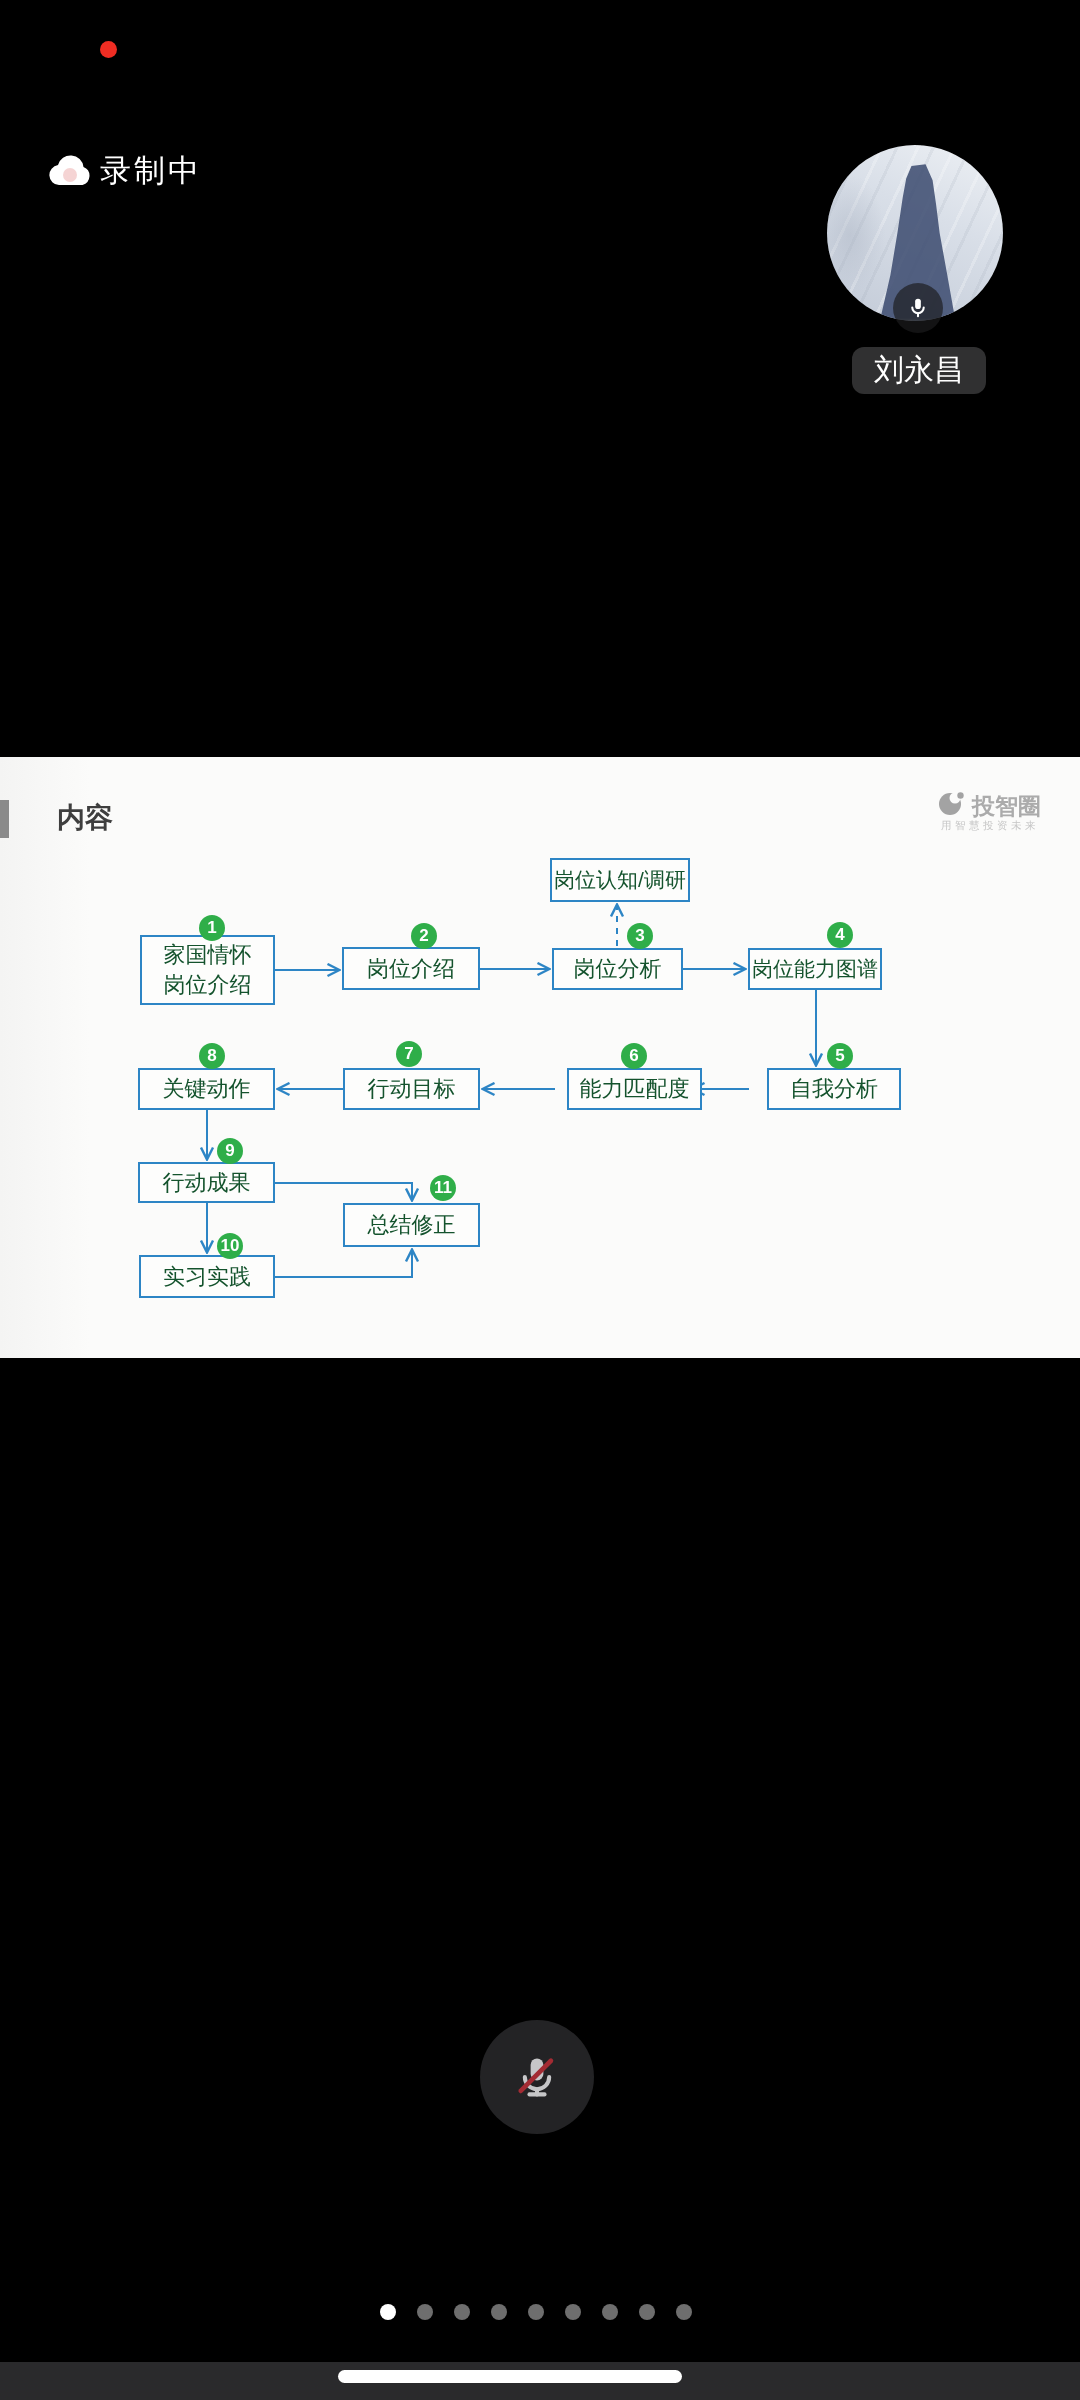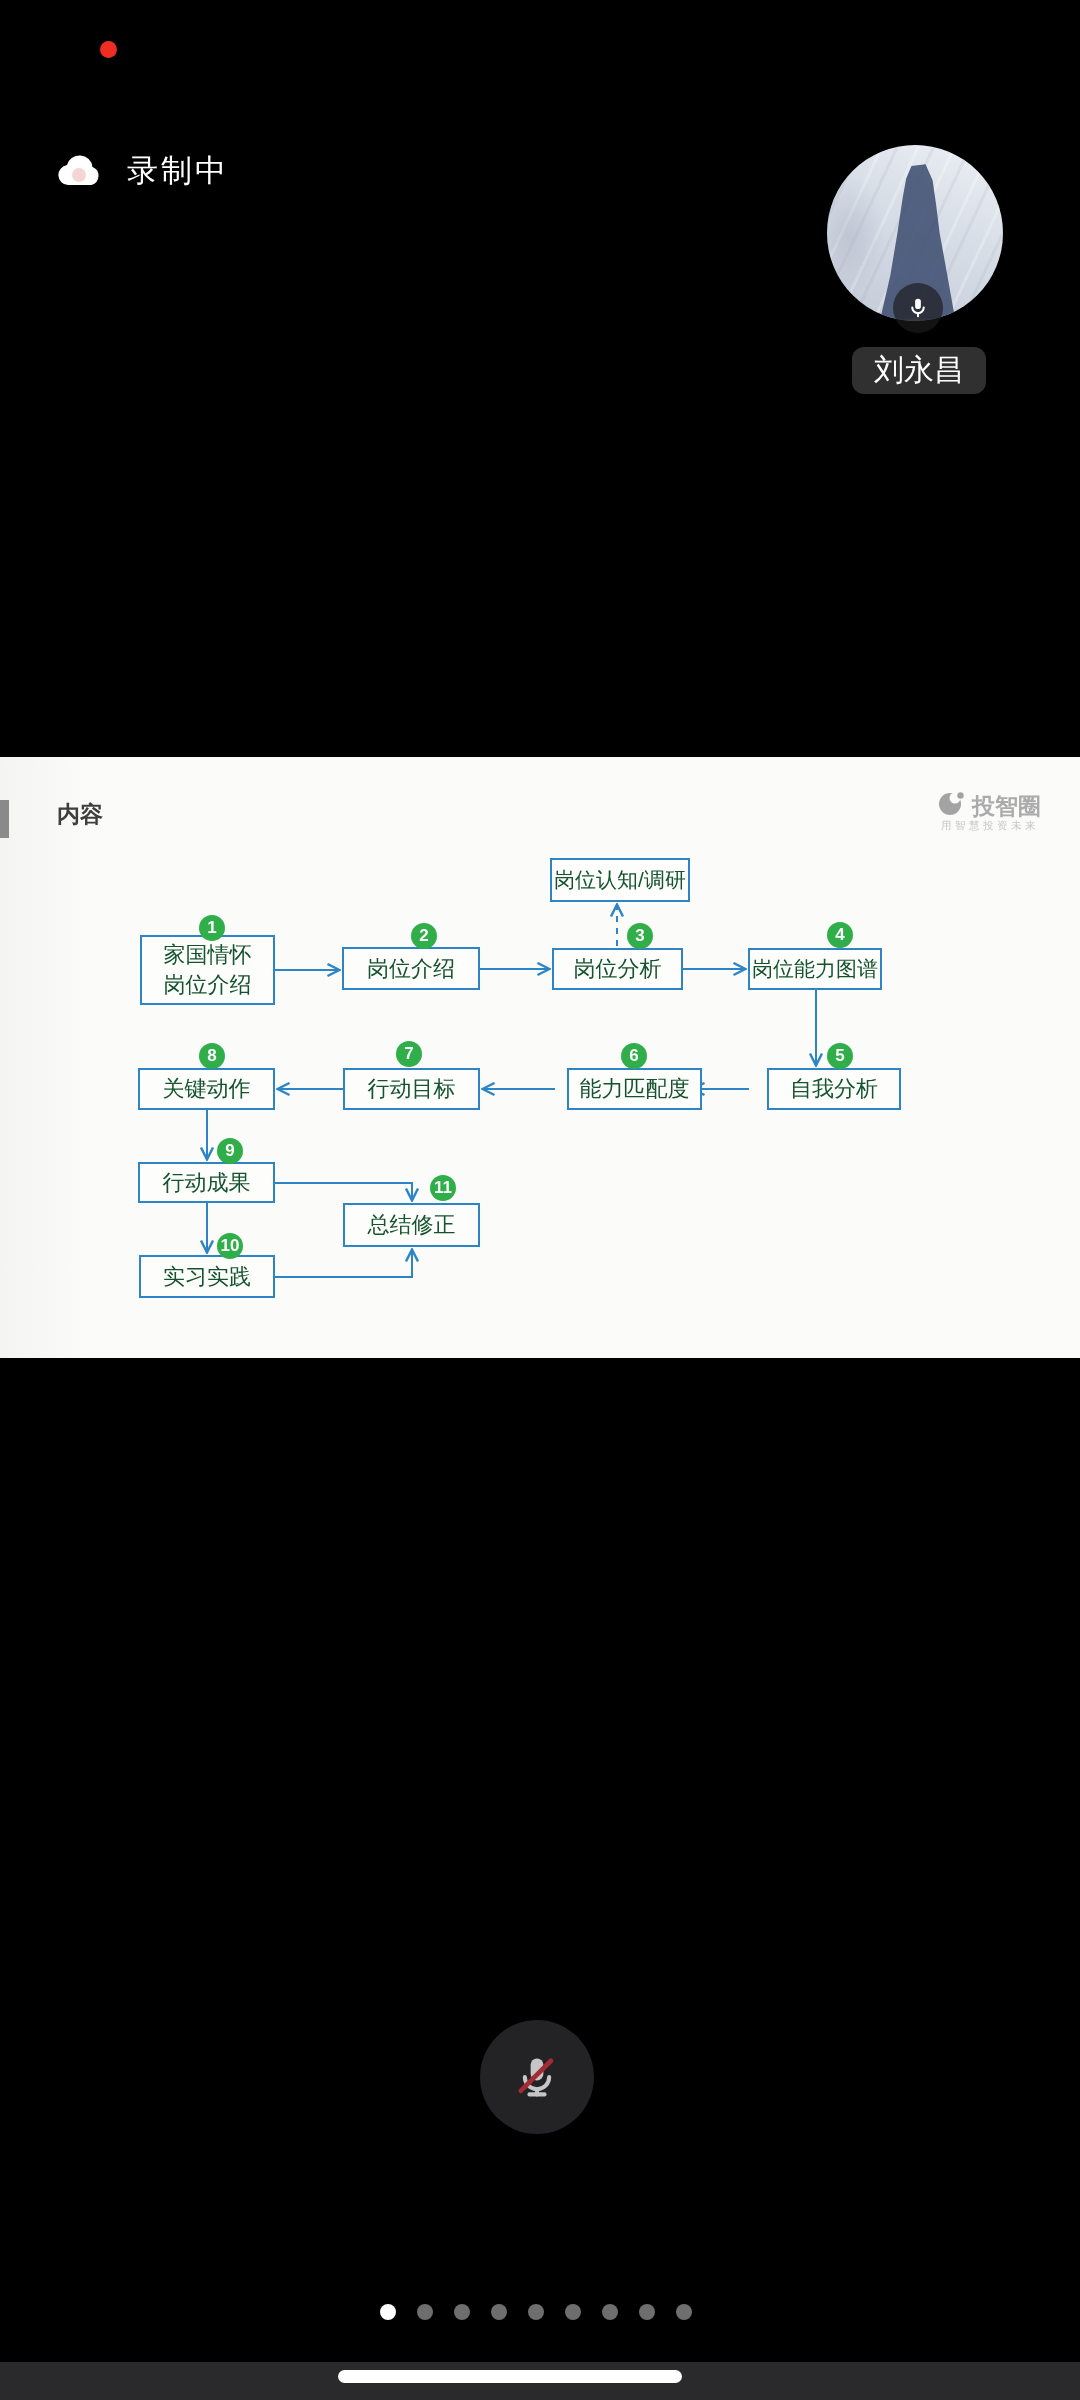--- a/index.html
+++ b/index.html
@@ -1,42 +1,42 @@
 <!DOCTYPE html>
 <html><head>
 <meta charset="utf-8">
 <style>
   html,body{margin:0;padding:0;background:#000;}
   *{box-sizing:border-box;font-family:"Liberation Sans","DejaVu Sans",sans-serif;}
   #screen{position:relative;width:1080px;height:2400px;background:#000;overflow:hidden;}
 
   
   .rec-dot{position:absolute;left:100px;top:41px;width:17px;height:17px;border-radius:50%;background:#ef2d23;}
-  .rec-row{position:absolute;left:57px;top:150px;display:flex;align-items:center;gap:24px;}
+  .rec-row{position:absolute;left:48px;top:150px;display:flex;align-items:center;gap:6px;}
   .rec-label{color:#fff;font-size:31px;letter-spacing:3px;}
 
   
   .avatar{position:absolute;left:827px;top:145px;width:176px;height:176px;border-radius:50%;overflow:hidden;
           background:linear-gradient(205deg,#eef1f5 0%,#d9dfe8 40%,#c2cad7 100%);}
   .avatar .streaks{position:absolute;inset:0;opacity:.5;
           background:repeating-linear-gradient(115deg,transparent 0 16px,rgba(255,255,255,.5) 16px 19px,transparent 19px 30px,rgba(140,150,165,.25) 30px 33px);}
   .avatar .shadow{position:absolute;inset:0;background:#3b4b6f;opacity:.85;filter:blur(1.5px);
           clip-path:polygon(48% 12%,56% 11%,60% 20%,62% 34%,64% 50%,68% 72%,73% 100%,30% 100%,36% 74%,40% 50%,43% 30%,45% 19%);}
   .avatar .patch{position:absolute;left:-12px;top:30px;width:70px;height:120px;opacity:.45;
           background:radial-gradient(closest-side,#aab3c2,transparent);}
   .mic-badge{position:absolute;left:893px;top:283px;width:50px;height:50px;border-radius:50%;
           background:rgba(28,28,30,.68);display:flex;align-items:center;justify-content:center;}
   .name-pill{position:absolute;left:852px;top:347px;height:47px;padding:0 22px;border-radius:12px;
           background:rgba(58,58,60,.82);color:#fff;font-size:30px;display:flex;align-items:center;}
 
   
   .slide{position:absolute;left:0;top:757px;width:1080px;height:601px;
          background:linear-gradient(90deg,#f4f4f3 0px,#fbfbfa 90px,#fbfbfa 100%);}
   .slide-tab{position:absolute;left:0;top:43px;width:9px;height:38px;background:#8a8a8a;}
-  .slide-title{position:absolute;left:57px;top:42px;font-size:23px;font-weight:bold;color:#3e3e3e;}
+  .slide-title{position:absolute;left:57px;top:42px;font-size:28px;font-weight:bold;color:#3e3e3e;}
   .logo-brand{position:absolute;left:972px;top:34px;font-size:23px;color:#ababab;font-weight:600;}
   .logo-tagline{position:absolute;left:941px;top:62px;font-size:10.5px;letter-spacing:3.5px;color:#c6c6c6;white-space:nowrap;}
   .logo-icon{position:absolute;left:938px;top:32px;}
 
   
   .node{position:absolute;background:#fdfdfc;border:2px solid #2d85c5;display:flex;align-items:center;
         justify-content:center;text-align:center;font-size:22px;color:#14532d;white-space:pre-line;line-height:30px;z-index:1;}
   .node.small-font{font-size:21px;}
   .badge{position:absolute;width:26px;height:26px;border-radius:50%;background:#2fae49;color:#fff;
          font-size:17px;font-weight:bold;display:flex;align-items:center;justify-content:center;z-index:2;}

